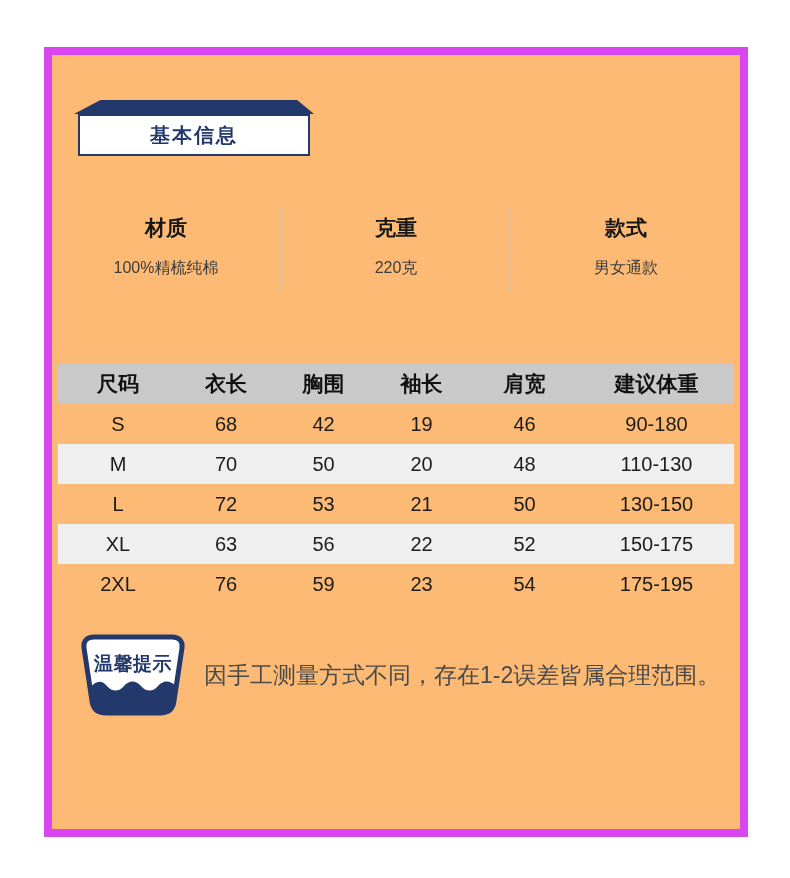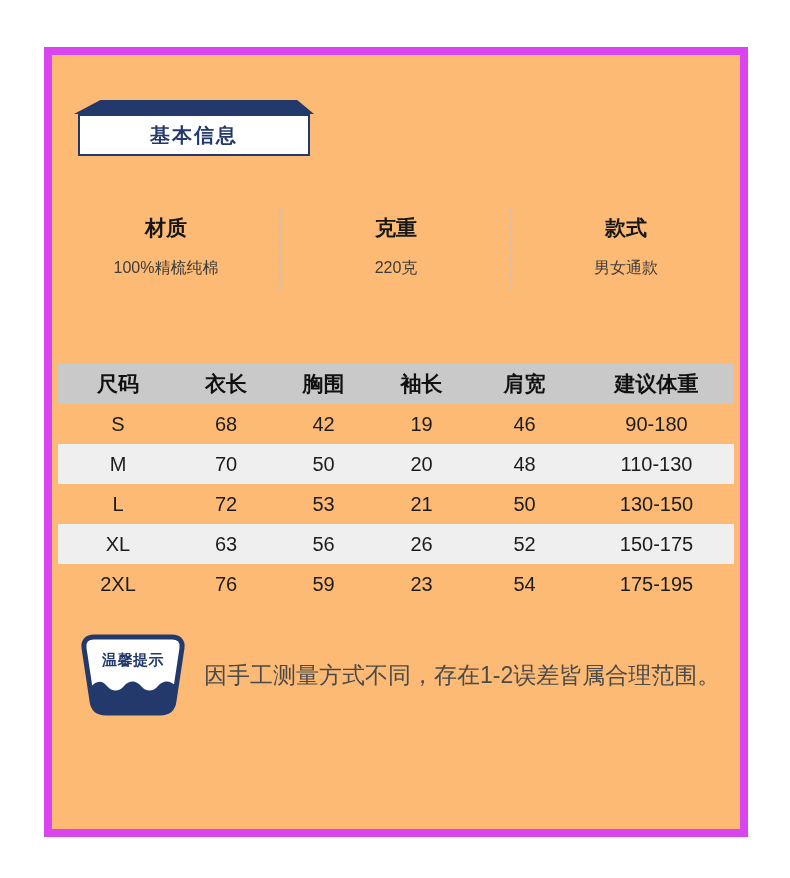--- a/index.html
+++ b/index.html
@@ -43,21 +43,21 @@
   }
   table.size-table td { height:40px; font-size:20px; color:#1c1c1c; }
   table.size-table tbody tr.alt { background:#efefef; }
 
   
   .tip { display:flex; align-items:center; margin:30px 0 0 28px; }
   .tip-badge { position:relative; width:106px; height:82px; flex:0 0 auto; }
   .tip-badge svg { position:absolute; left:0; top:0; width:106px; height:82px; }
   .tip-badge-label {
     position:absolute; left:0; top:17px; width:100%; text-align:center;
-    font-size:15px; font-weight:600; color:#24396b; letter-spacing:0.5px;
+    font-size:19px; font-weight:600; color:#24396b; letter-spacing:0.5px;
   }
   .tip-text { font-size:23px; color:#4a4a4a; margin-left:18px; }
 </style>
 </head>
 <body>
 
 <div class="panel">
 
   <div class="badge">
     <div class="badge-roof"></div>
@@ -122,21 +122,21 @@
           <td>72</td>
           <td>53</td>
           <td>21</td>
           <td>50</td>
           <td>130-150</td>
         </tr>
         <tr class="alt">
           <td>XL</td>
           <td>63</td>
           <td>56</td>
-          <td>26</td>
+          <td>22</td>
           <td>52</td>
           <td>150-175</td>
         </tr>
         <tr>
           <td>2XL</td>
           <td>76</td>
           <td>59</td>
           <td>23</td>
           <td>54</td>
           <td>175-195</td>

